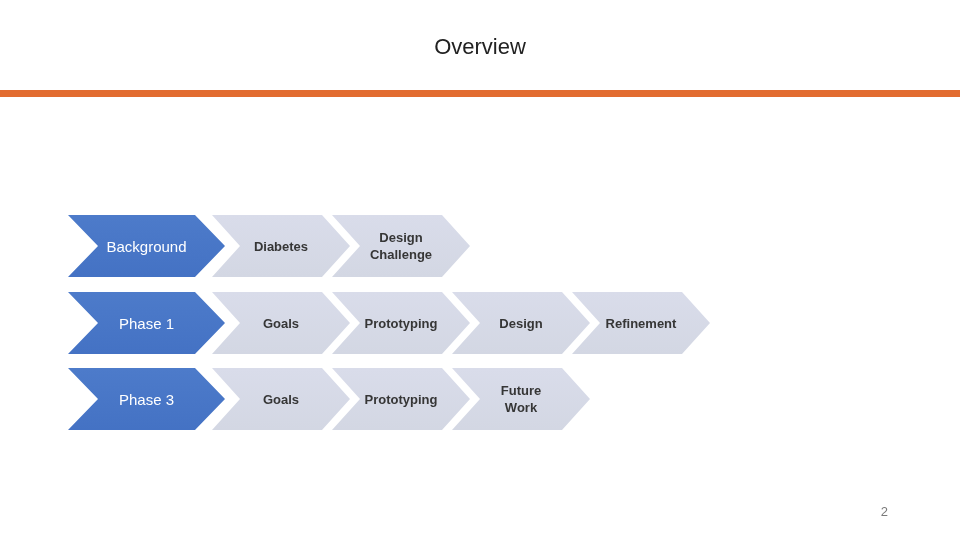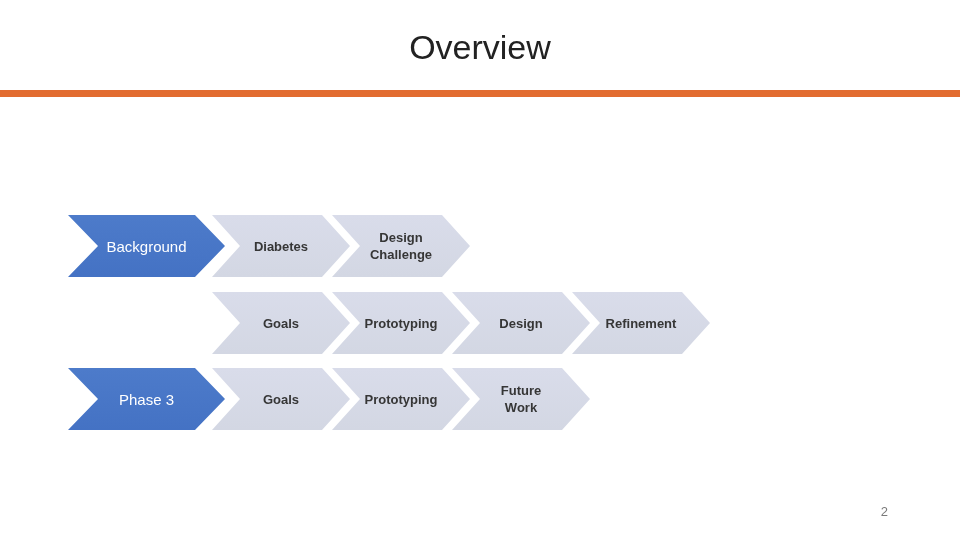--- a/index.html
+++ b/index.html
@@ -7,21 +7,21 @@
     position:relative;
     width:960px;height:540px;
     background:#ffffff;
     overflow:hidden;
     font-family:"Liberation Sans", sans-serif;
   }
   .title{
     position:absolute;
     left:0;top:30px;width:100%;
     text-align:center;
-    font-size:34px;line-height:34px;
+    font-size:22px;line-height:34px;
     font-weight:400;
     color:#222222;
   }
   .divider{
     position:absolute;
     left:0;top:90px;width:100%;height:7px;
     background:var(--accent-orange,#E26C30);
   }
   .diagram{position:absolute;left:0;top:0;width:100%;height:100%;}
   .row{position:absolute;left:0;width:100%;height:62px;}
@@ -96,20 +96,25 @@
       </div>
       <div class="chev-outline pos-2">
         <div class="chev light">
           <span class="chev-label">Design
 Challenge</span>
         </div>
       </div>
     </div>
 
     <div class="row row-2">
+      <div class="chev-outline pos-lead">
+        <div class="chev blue">
+          <span class="chev-label">Phase 1</span>
+        </div>
+      </div>
       <div class="chev-outline pos-1">
         <div class="chev light">
           <span class="chev-label">Goals</span>
         </div>
       </div>
       <div class="chev-outline pos-2">
         <div class="chev light">
           <span class="chev-label">Prototyping</span>
         </div>
       </div>

